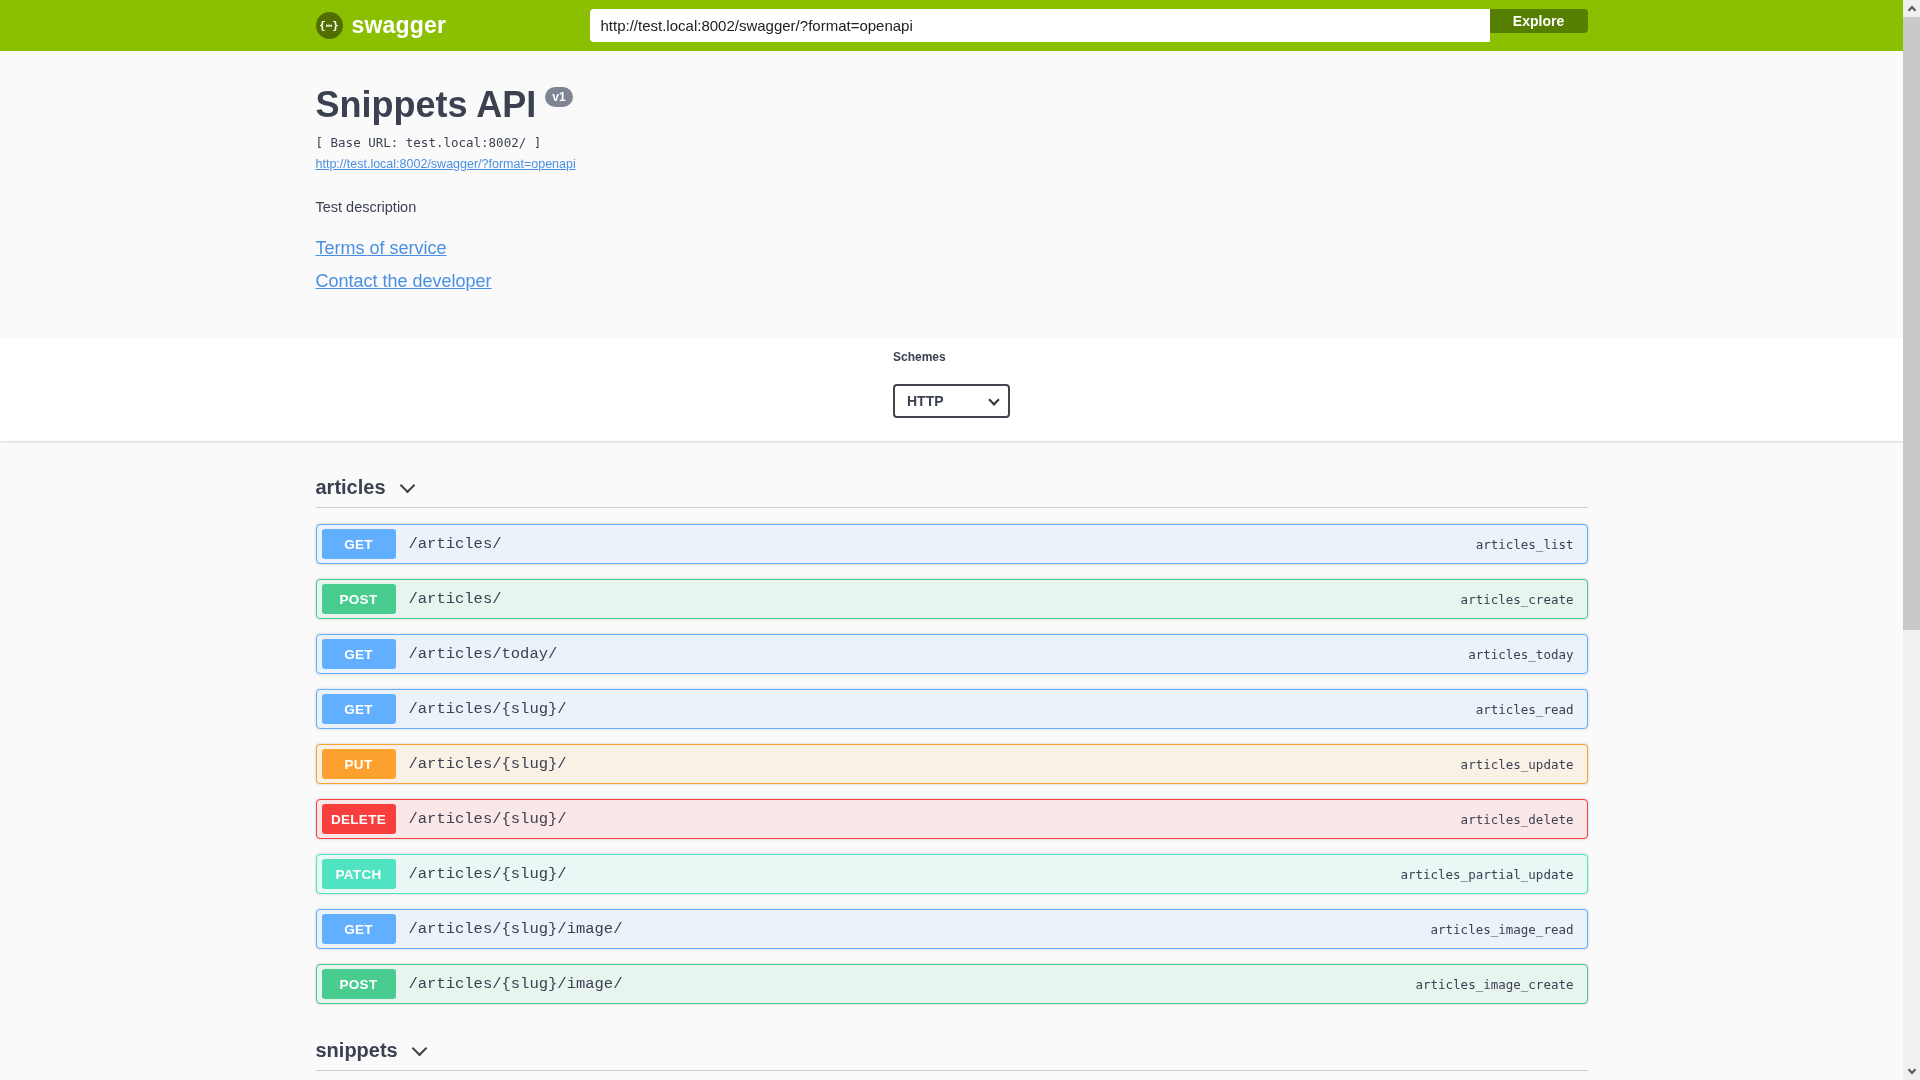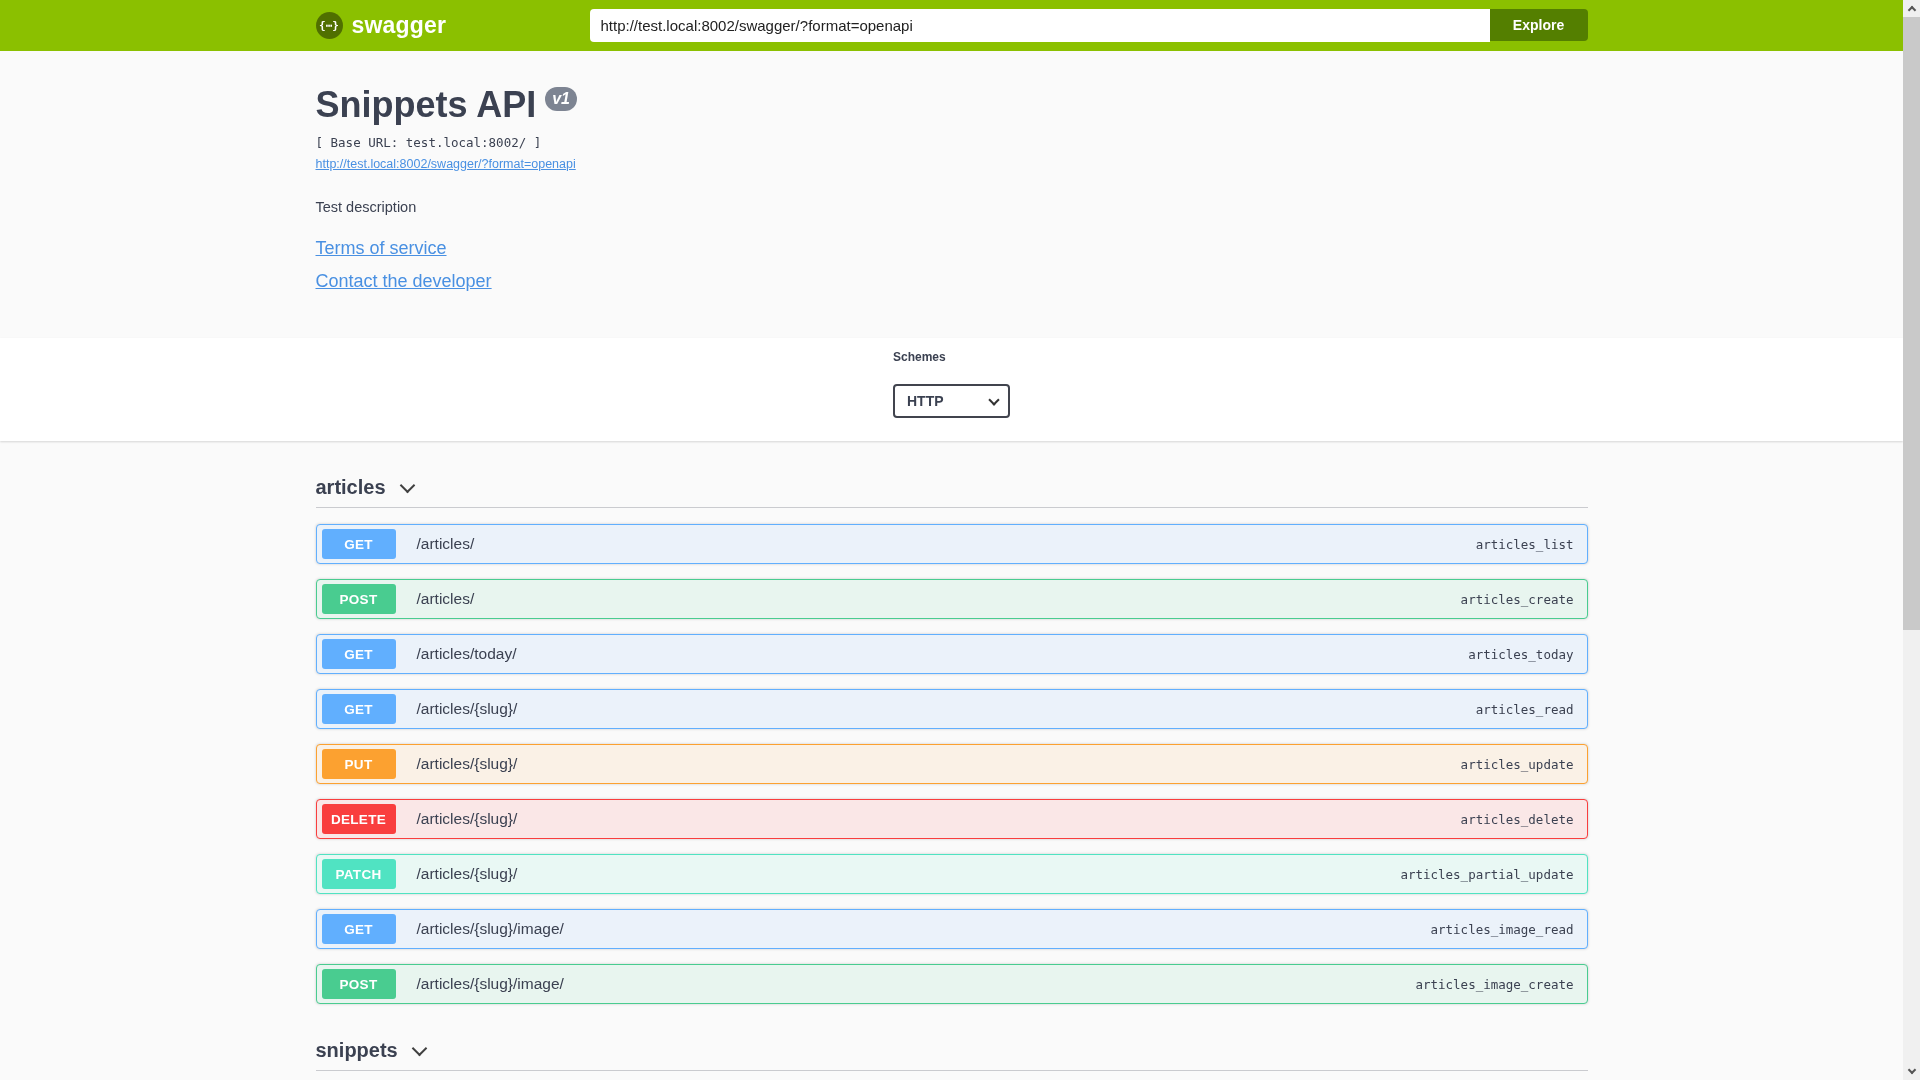--- a/index.html
+++ b/index.html
@@ -11,31 +11,31 @@
   .topbar { height:51px; background:var(--topbar-bg,#8bc000); }
   .topbar-wrapper { width:1272px; margin:0 auto; height:100%; display:flex; align-items:center; }
   .logo { display:flex; align-items:center; gap:9px; text-decoration:none; cursor:pointer; }
   .logo-icon { width:27px; height:27px; border-radius:50%; background:rgba(0,0,0,0.42);
                color:#fff; display:flex; align-items:center; justify-content:center;
                font-size:11px; font-weight:bold; font-family:"DejaVu Sans Mono", monospace; }
   .logo-text { color:#fff; font-size:23px; font-weight:bold; letter-spacing:0.2px; }
   .download-url-wrapper { margin-left:auto; display:flex; }
   .download-url-input { width:900px; height:33px; border:none; outline:none; border-radius:4px 0 0 4px;
                         padding:0 11px; font-size:15px; color:#222; background:#fff; }
-  .explore-btn { width:98px; height:32px; border:none; border-radius:0 4px 4px 0;
+  .explore-btn { width:98px; height:24px; border:none; border-radius:0 4px 4px 0;
                  background:var(--explore-bg,#547f00); color:#fff; font-weight:bold; font-size:14px;
                  font-family:"Liberation Sans",sans-serif; cursor:pointer; }
 
   
   .container { width:1272px; margin:0 auto; }
   .info-section { padding:33px 0 46px 0; }
   .api-title { display:flex; align-items:flex-start; gap:9px; font-size:36px; font-weight:bold;
                color:var(--text-dark,#3b4151); line-height:1.15; }
-  .version-badge { background:var(--version-badge-bg,#7d8492); color:#fff; font-size:16px; font-weight:bold;
-                   padding:4px 7px; border-radius:50px; margin-top:3px; line-height:1;font-style:italic; }
+  .version-badge { background:var(--version-badge-bg,#7d8492); color:#fff; font-size:12px; font-weight:bold;
+                   padding:4px 7px; border-radius:50px; margin-top:3px; line-height:1; }
   .base-url { margin-top:10px; font-family:"DejaVu Sans Mono", monospace; font-size:12.5px;
               color:var(--text-dark,#3b4151); }
   .spec-link { display:inline-block; margin-top:7px; font-size:12.5px; color:var(--link-blue,#4990e2);
                text-decoration:underline; cursor:pointer; }
   .description { margin-top:27px; font-size:14.5px; color:var(--text-dark,#3b4151); }
   .info-link { display:block; margin-top:12px; font-size:18px; color:var(--link-blue,#4990e2);
                text-decoration:underline; cursor:pointer; width:max-content; }
   .info-link.first { margin-top:23px; }
   .license-line { margin-top:12px; font-size:14.5px; color:var(--text-dark,#3b4151); }
 
@@ -63,21 +63,21 @@
   .tag-header { display:flex; align-items:center; padding-bottom:8px; margin-bottom:16px;
                 border-bottom:1px solid rgba(59,65,81,0.25); cursor:pointer; }
   .tag-title { font-size:20px; font-weight:bold; color:var(--text-dark,#3b4151); }
   .tag-chevron { width:11px; height:11px; margin-left:16px; margin-top:-4px;
                  border-bottom:2px solid #404040; border-right:2px solid #404040; transform:rotate(45deg); }
   .opblock { height:40px; border:1px solid; border-radius:4px; box-shadow:0 0 3px rgba(0,0,0,0.19);
              display:flex; align-items:center; padding:0 13px 0 5px; margin-bottom:15px; cursor:pointer; }
   .method-badge { min-width:74px; height:30px; border-radius:3px; color:#fff; font-weight:bold;
                   font-size:13.5px; display:flex; align-items:center; justify-content:center;
                   letter-spacing:0.3px; }
-  .op-path { margin-left:21px; font-family:Liberation Sans, sans-serif; font-size:15.5px;
+  .op-path { margin-left:13px; font-family:Liberation Mono, monospace; font-size:15.5px;
              color:var(--text-dark,#3b4151); }
   .op-id { margin-left:auto; font-family:"DejaVu Sans Mono", monospace; font-size:12.5px;
            color:var(--text-dark,#3b4151); }
 
   
   .scrollbar { position:fixed; top:0; right:0; width:17px; height:1080px; background:#f0f0f0; }
   .scroll-arrow { position:absolute; left:0; width:17px; height:17px; display:flex; align-items:center;
                   justify-content:center; cursor:pointer; }
   .scroll-arrow.up { top:0; }
   .scroll-arrow.down { bottom:0; }

